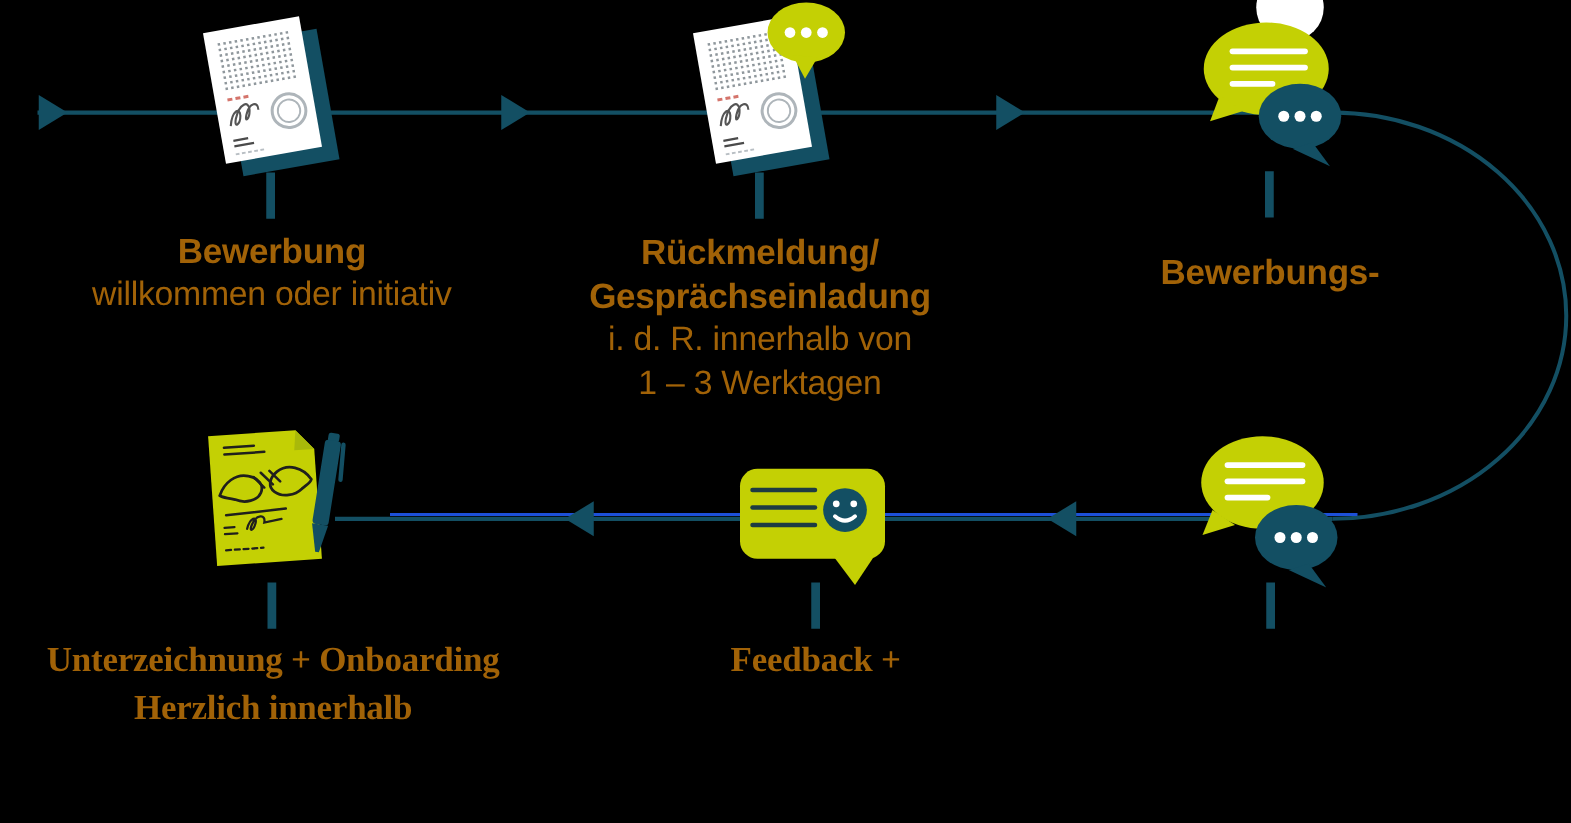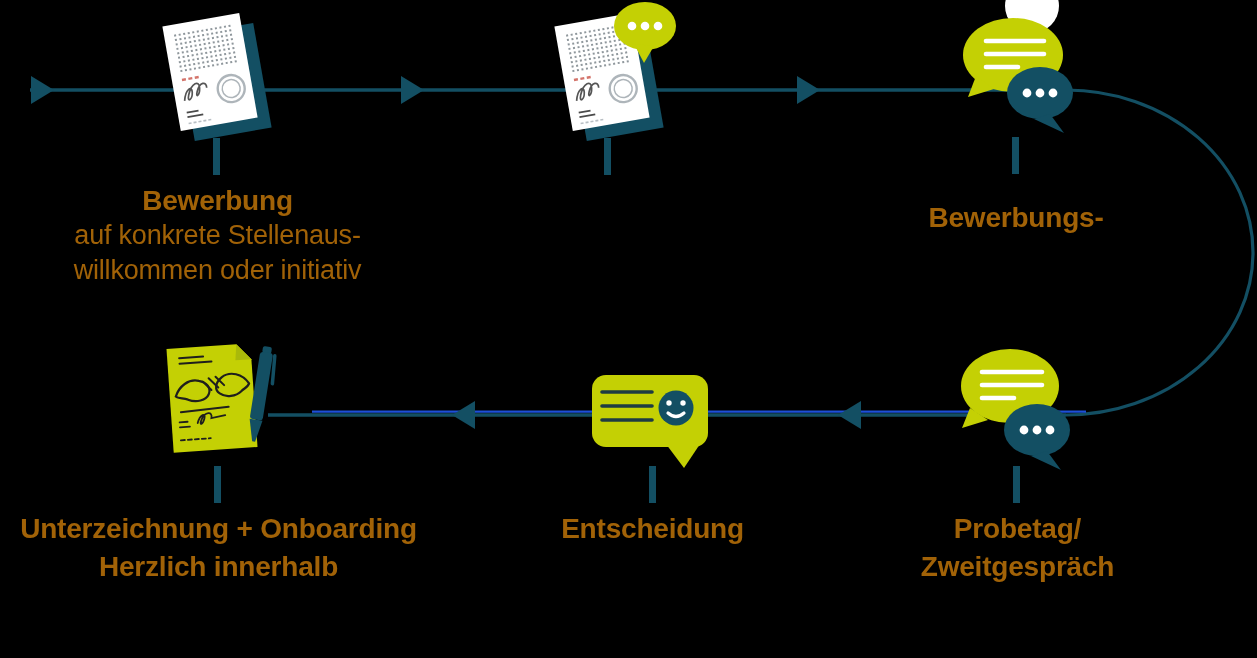--- a/index.html
+++ b/index.html
@@ -13,21 +13,21 @@
   #icon-3{left:940px;top:0;}
   #icon-4{left:930px;top:330px;}
   #icon-5{left:570px;top:360px;}
   #icon-6{left:130px;top:330px;}
   .tick{position:absolute;width:7px;height:37px;background:#134f63;z-index:1;}
   #tick-1{left:213px;top:138px;} #tick-2{left:604px;top:138px;} #tick-3{left:1012px;top:137px;}
   #tick-4{left:1013px;top:466px;} #tick-5{left:649px;top:466px;} #tick-6{left:214px;top:466px;}
   .step-label{position:absolute;text-align:center;color:#a16207;z-index:3;}
   .step-label .t{font-weight:700;font-size:28px;line-height:35px;white-space:nowrap;}
   .step-label .b{font-weight:400;font-size:27px;line-height:35px;white-space:nowrap;}
-  .step-label.bottom .t{line-height:38px;}
+  .step-label.bottom .t{line-height:38px;font-family:Liberation Serif, serif;}
   #label-1{left:20px;top:183px;width:395px;}
   #label-2{left:430px;top:184px;width:356px;}
   #label-3{left:880px;top:200px;width:272px;}
   #label-4{left:880px;top:510px;width:275px;}
   #label-5{left:520px;top:510px;width:265px;}
   #label-6{left:0px;top:510px;width:437px;}
 </style>
 </head>
 <body>
 
@@ -190,36 +190,37 @@
     <g transform="translate(130,68) rotate(9)">
       <rect x="-5" y="-52" width="9" height="7" rx="2" fill="#134f63"></rect>
       <rect x="-7" y="-46" width="13" height="68" rx="3" fill="#134f63"></rect>
       <line x1="8" y1="-44" x2="10" y2="-16" stroke="#134f63" stroke-width="3.5" stroke-linecap="round"></line>
       <path d="M -7 22 L 6 22 L 2 44 L -1 44 Z" fill="#134f63"></path>
     </g>
   </svg>
 
   <div class="step-label" id="label-1">
     <div class="t">Bewerbung</div>
-    <div class="b">auf konkrete Stellenaus-</div>
     <div class="b">willkommen oder initiativ</div>
   </div>
 
+  <div class="step-label" id="label-2">
+    <div class="t">Rückmeldung/</div>
+    <div class="t">Gesprächseinladung</div>
+    <div class="b">i. d. R. innerhalb von</div>
+    <div class="b">1 – 3 Werktagen</div>
+  </div>
 
   <div class="step-label" id="label-3">
     <div class="t">Bewerbungs-</div>
   </div>
 
-  <div class="step-label bottom" id="label-4">
-    <div class="t">Probetag/</div>
-    <div class="t">Zweitgespräch</div>
-  </div>
 
   <div class="step-label bottom" id="label-5">
-    <div class="t">Entscheidung</div>
+    <div class="t">Feedback +</div>
   </div>
 
   <div class="step-label bottom" id="label-6">
     <div class="t">Unterzeichnung + Onboarding</div>
     <div class="t">Herzlich innerhalb</div>
   </div>
 
 </div>
 
 </body></html>

